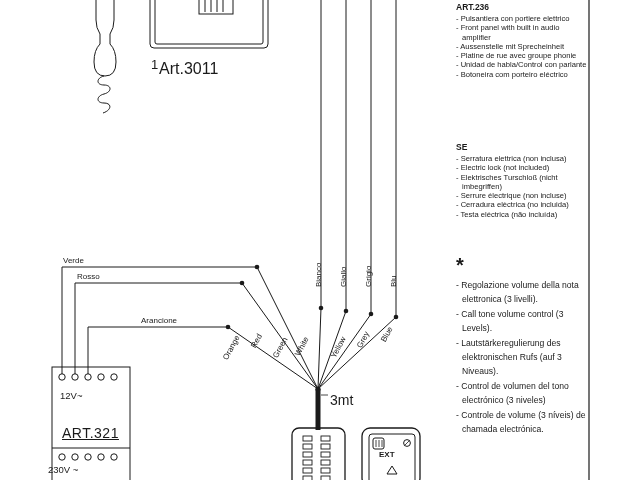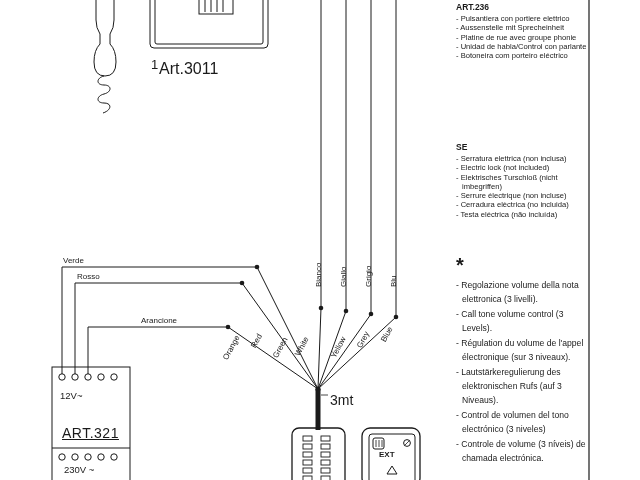--- a/index.html
+++ b/index.html
@@ -30,21 +30,21 @@
   #lbl-yellow { left:338px; top:350px; }
   #lbl-grey   { left:364px; top:340px; }
   #lbl-blue   { left:388px; top:334px; }
 
   #item-number { left:151px; top:57px; font-size:13px; }
   #item-code   { left:159px; top:60px; font-size:16px; }
   #cable-length{ left:330px; top:392px; font-size:14px; }
 
   #xfmr-12v  { left:60px; top:390px; font-size:9.5px; }
   #xfmr-model{ left:62px; top:425px; font-size:14px; letter-spacing:0.5px;text-decoration:underline; }
-  #xfmr-230v { left:64px; top:464px; font-size:9.5px; }
+  #xfmr-230v { left:48px; top:464px; font-size:9.5px; }
 
   #ext-label { left:379px; top:450px; font-size:8px; font-weight:bold; }
 
   .notes { position:absolute; left:456px; top:0; width:132px; }
   .note-section { position:absolute; left:0; width:132px; }
   .sec-art236 { top:2px; }
   .sec-se     { top:142px; }
   .sec-star   { top:256px; }
   .note-title { font-weight:bold; font-size:8.5px; margin-bottom:2px; }
   .star-title { font-weight:bold; font-size:20px; line-height:18px; margin-bottom:4px; }
@@ -172,40 +172,40 @@
   <div class="lbl" id="xfmr-model">ART.321</div>
   <div class="lbl" id="xfmr-230v">230V ~</div>
 
   <div class="lbl" id="ext-label">EXT</div>
 
   <div class="notes">
 
     <div class="note-section sec-art236">
       <div class="note-title">ART.236</div>
       <div class="note-item">- Pulsantiera con portiere elettrico</div>
+      <div class="note-item">- Front panel with built in audio amplifier</div>
       <div class="note-item">- Aussenstelle mit Sprecheinheit</div>
       <div class="note-item">- Platine de rue avec groupe phonie</div>
       <div class="note-item">- Unidad de habla/Control con  parlante</div>
       <div class="note-item">- Botoneira com porteiro eléctrico</div>
     </div>
 
     <div class="note-section sec-se">
       <div class="note-title">SE</div>
       <div class="note-item">- Serratura elettrica (non inclusa)</div>
       <div class="note-item">- Electric lock (not included)</div>
       <div class="note-item">- Elektrisches Turschloß (nicht imbegriffen)</div>
       <div class="note-item">- Serrure électrique (non incluse)</div>
       <div class="note-item">- Cerradura elèctrica (no incluida)</div>
       <div class="note-item">- Testa eléctrica (não incluída)</div>
     </div>
 
     <div class="note-section sec-star">
       <div class="star-title">*</div>
       <div class="note-item">- Regolazione volume della nota elettronica (3 livelli).</div>
       <div class="note-item">- Call tone volume control (3 Levels).</div>
-      <div class="note-item">- Régulation du volume de l'appel électronique (sur 3  niveaux).</div>
       <div class="note-item">- Lautstärkeregulierung des elektronischen Rufs (auf 3 Niveaus).</div>
       <div class="note-item">- Control de volumen del tono electrónico (3 niveles)</div>
       <div class="note-item">- Controle de volume (3 níveis) de chamada electrónica.</div>
     </div>
 
   </div>
 </div>
 
 </body></html>

